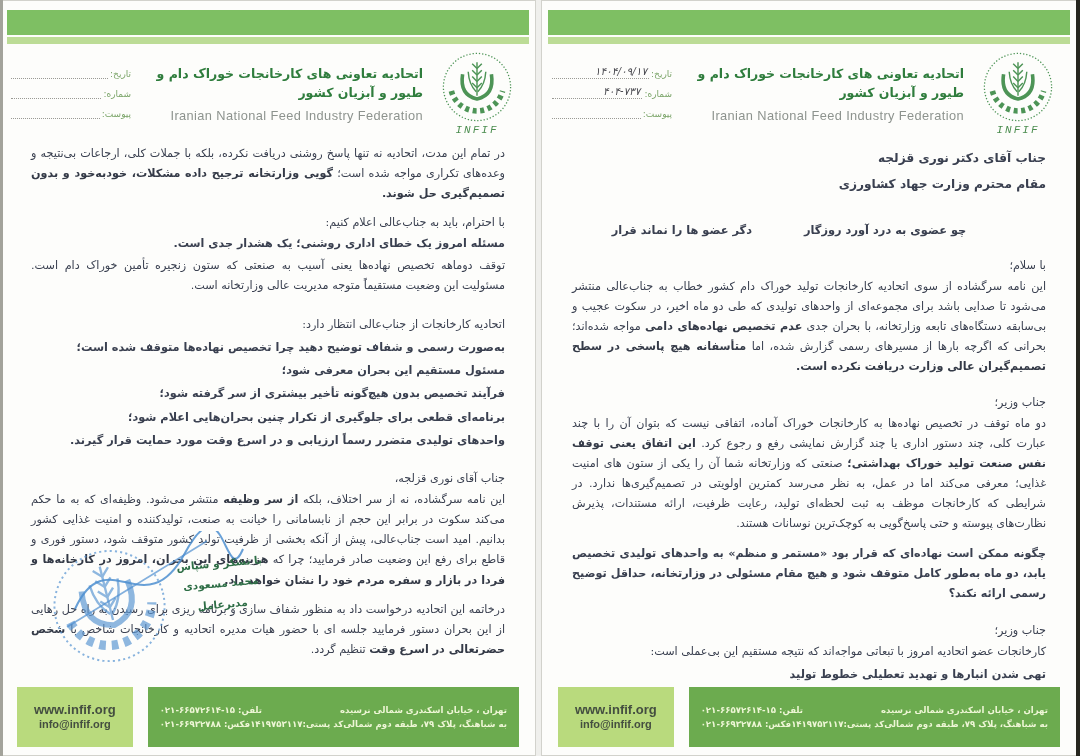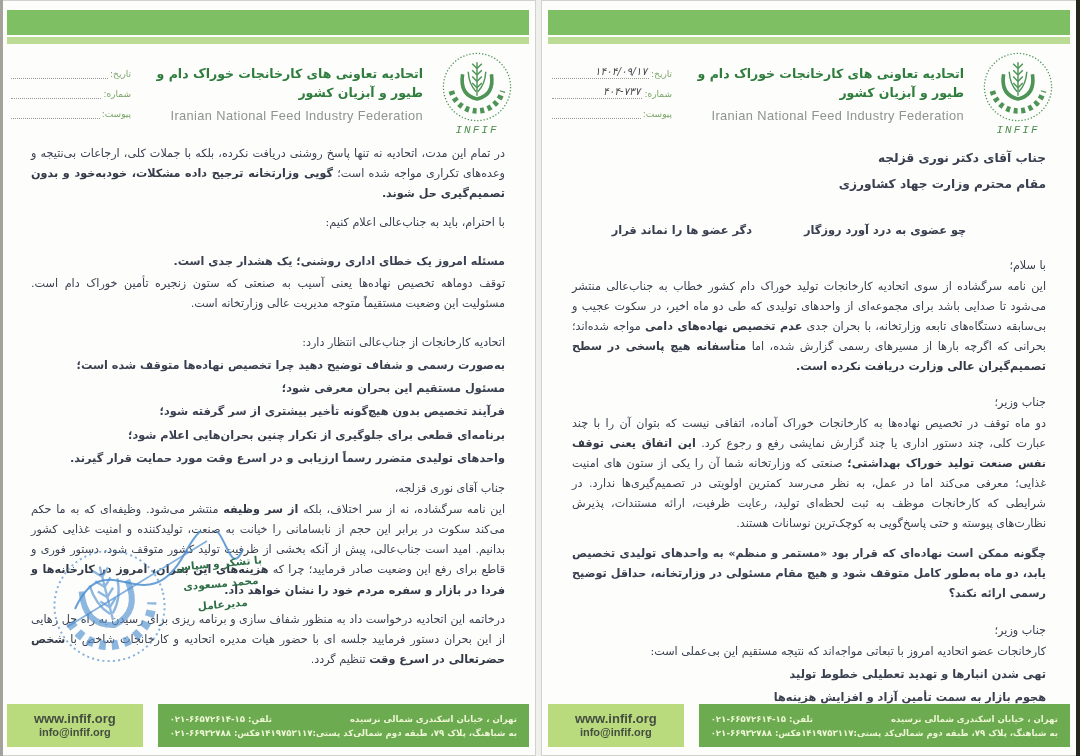--- a/index.html
+++ b/index.html
@@ -45,22 +45,22 @@
   .poem{display:flex;direction:rtl;justify-content:center;gap:52px;font-weight:bold;
         font-size:11.4px;margin:26px 40px 22px 0}
   .plain-list div{font-weight:bold;font-size:11.3px;line-height:2.05}
 
   .sig{position:absolute;left:46px;top:536px;width:225px;height:152px}
   .stampwrap{position:absolute;left:4px;top:10px;transform:rotate(-14deg);opacity:.9}
   .scribble{position:absolute;left:10px;top:-6px}
   .sigtext{position:absolute;right:8px;top:16px;text-align:center;color:#2e6e46;font-weight:bold;
            font-size:10.5px;line-height:1.95;transform:rotate(-5deg);direction:rtl}
 
-  .footer{position:absolute;left:0;right:0;bottom:8px;height:43px;display:flex;direction:ltr;
-          gap:15px;padding:0 6px;box-sizing:border-box}
+  .footer{position:absolute;left:0;right:0;bottom:8px;height:60px;display:flex;direction:ltr;
+          gap:15px;padding:0 16px;box-sizing:border-box}
   .webbox{width:138px;background:var(--gl2);display:flex;flex-direction:column;justify-content:center;
           text-align:center;font-family:"Liberation Sans",sans-serif;color:#444e40;font-weight:bold}
   .web1{font-size:13px;line-height:1.1}
   .web2{font-size:11px;line-height:1.2}
   .contact{flex:1;background:var(--gd);direction:rtl;color:#eef6d6;font-size:8.6px;font-weight:bold;
            display:flex;flex-direction:column;justify-content:center;gap:4px;padding:4px 12px;box-sizing:border-box}
   .crow{display:flex;justify-content:space-between;white-space:nowrap;align-items:baseline}
 </style>
 </head>
 <body>
@@ -101,34 +101,34 @@
       </div>
       <div class="frow">
         <span class="flabel">پیوست:</span>
         <span class="fline"></span>
       </div>
     </div>
   </div>
 
   <div class="bodytext">
     <p class="para"><span>در تمام این مدت، اتحادیه نه تنها پاسخ روشنی دریافت نکرده، بلکه با جملات کلی، ارجاعات بی‌نتیجه و وعده‌های تکراری مواجه شده است؛ </span><b>گویی وزارتخانه ترجیح داده مشکلات، خودبه‌خود و بدون تصمیم‌گیری حل شوند.</b></p>
-    <p class="para" style="margin-bottom:18px">با احترام، باید به جناب‌عالی اعلام کنیم:</p>
+    <p class="para" style="margin-bottom:0">با احترام، باید به جناب‌عالی اعلام کنیم:</p>
     <p class="para" style="margin-bottom:2px;font-weight:bold">مسئله امروز یک خطای اداری روشنی؛ یک هشدار جدی است.</p>
     <p class="para">توقف دوماهه تخصیص نهاده‌ها یعنی آسیب به صنعتی که ستون زنجیره تأمین خوراک دام است. مسئولیت این وضعیت مستقیماً متوجه مدیریت عالی وزارتخانه است.</p>
 
     <div class="h-line" style="margin-top:22px">اتحادیه کارخانجات از جناب‌عالی انتظار دارد:</div>
     <div class="plain-list">
       <div>به‌صورت رسمی و شفاف توضیح دهید چرا تخصیص نهاده‌ها متوقف شده است؛</div>
       <div>مسئول مستقیم این بحران معرفی شود؛</div>
       <div>فرآیند تخصیص بدون هیچ‌گونه تأخیر بیشتری از سر گرفته شود؛</div>
       <div>برنامه‌ای قطعی برای جلوگیری از تکرار چنین بحران‌هایی اعلام شود؛</div>
       <div>واحدهای تولیدی متضرر رسماً ارزیابی و در اسرع وقت مورد حمایت قرار گیرند.</div>
     </div>
 
-    <div class="h-line" style="margin-top:12px">جناب آقای نوری قزلجه،</div>
+    <div class="h-line" style="margin-top:20px">جناب آقای نوری قزلجه،</div>
     <p class="para"><span>این نامه سرگشاده، نه از سر اختلاف، بلکه </span><b>از سر وظیفه</b><span> منتشر می‌شود. وظیفه‌ای که به ما حکم می‌کند سکوت در برابر این حجم از نابسامانی را خیانت به صنعت، تولیدکننده و امنیت غذایی کشور بدانیم. امید است جناب‌عالی، پیش از آنکه بخشی از ظرفیت تولید کشور متوقف شود، دستور فوری و قاطع برای رفع این وضعیت صادر فرمایید؛ چرا که </span><b>هزینه‌های این بحران، امروز در کارخانه‌ها و فردا در بازار و سفره مردم خود را نشان خواهد داد.</b></p>
     <p class="para"><span>درخاتمه این اتحادیه درخواست داد به منظور شفاف سازی و برنامه ریزی برای رسیدن به راه حل رهایی از این بحران دستور فرمایید جلسه ای با حضور هیات مدیره اتحادیه و کارخانجات شاخص با </span><b>شخص حضرتعالی در اسرع وقت</b><span> تنظیم گردد.</span></p>
   </div>
 
   <div class="sig">
     <div class="stampwrap">
       <svg width="118" height="118" viewBox="0 0 90 90">
         <circle cx="45" cy="45" r="42" fill="none" stroke="#5a96d2" stroke-width="1.5" stroke-dasharray="1.6 2.4" opacity=".8"></circle>
         <path d="M27 29 c-3 19 5 28 18 31 c13 -3 21 -12 18 -31" fill="none" stroke="#5a96d2" stroke-width="4.5" opacity=".75"></path>
         <g stroke="#5a96d2" stroke-width="1.8" fill="none" opacity=".75">

